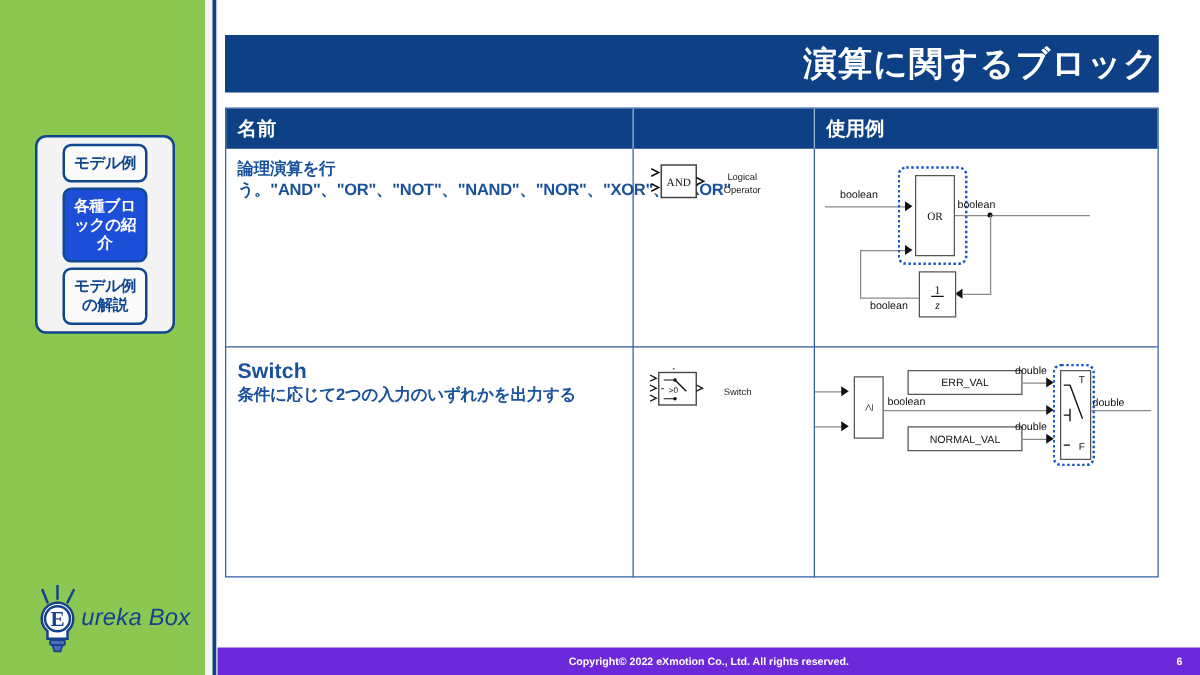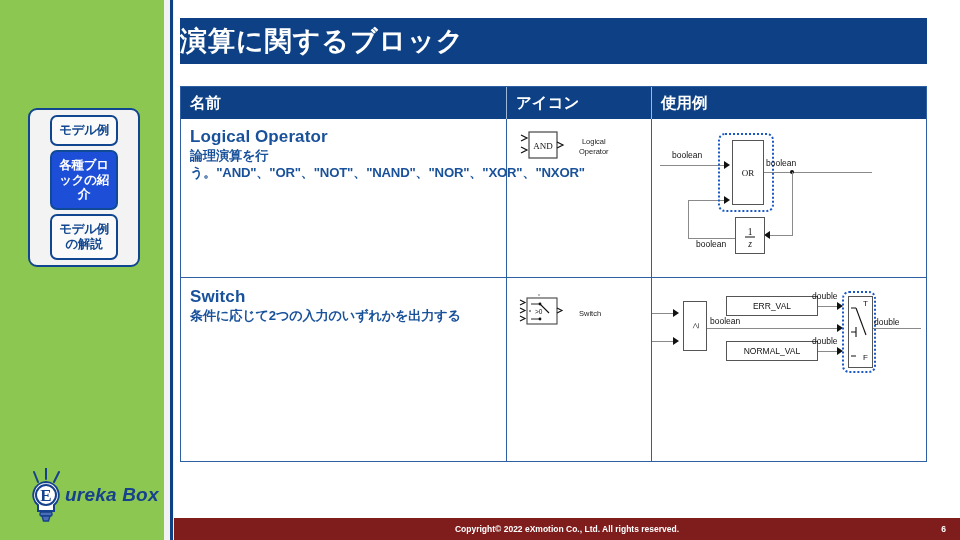--- a/index.html
+++ b/index.html
@@ -71,35 +71,35 @@
   
   #logo {
     position: absolute;
     left: 22px; top: 468px;
     width: 140px; height: 62px;
   }
   #logo-text {
     position: absolute;
     left: 43px; top: 16px;
     font-size: 19px;
-    font-weight: bold;
+    font-weight: normal;
     color: #16418d;
     font-style: italic;
     letter-spacing: 0.2px;
   }
 
   
   #title-bar {
     position: absolute;
-    left: 180px; top: 18px;
+    left: 180px; top: 28px;
     width: 747px; height: 46px;
     background: #0D4084;
     display: flex;
     align-items: center;
-    justify-content: flex-start;
+    justify-content: flex-end;
   }
   #title-text {
     color: #ffffff;
     font-size: 27px;
     font-weight: bold;
     letter-spacing: 1px;
   }
 
   
   #table {
@@ -229,21 +229,21 @@
     width: 4px; height: 4px;
     border-radius: 50%;
     background: #111;
   }
 
   
   #footer {
     position: absolute;
     left: 174px; top: 518px;
     width: 786px; height: 22px;
-    background: #7f1d1d;
+    background: #6d28d9;
   }
   #footer-text {
     position: absolute;
     left: 0; top: 0;
     width: 100%; height: 100%;
     display: flex; align-items: center; justify-content: center;
     color: #ffffff;
     font-size: 8.5px;
     font-weight: bold;
   }
@@ -288,31 +288,29 @@
 
 <div id="title-bar">
   <div id="title-text">演算に関するブロック</div>
 </div>
 
 <div id="table">
 
   <div id="thead"></div>
   <div class="th" style="left:0; width:325px;">名前</div>
   <div class="th-div" style="left:325px;"></div>
-  <div class="th" style="left:326px; width:144px;">アイコン</div>
   <div class="th-div" style="left:470px;"></div>
   <div class="th" style="left:471px; width:274px;">使用例</div>
 
   <div class="col-div" style="left:325px; top:32px; height:343px;"></div>
   <div class="col-div" style="left:470px; top:32px; height:343px;"></div>
 
   <div class="row-div" style="top:190px;"></div>
 
   <div class="cell-name" style="left:0; top:32px; width:325px;">
-    <div class="blk-title">Logical Operator</div>
     <div class="blk-desc">論理演算を行う。"AND"、"OR"、"NOT"、"NAND"、"NOR"、"XOR"、"NXOR"</div>
   </div>
 
   <div class="icon-cell" style="left:326px; top:42px; width:144px;">
     <svg width="72" height="32" viewBox="0 0 72 32">
       <rect x="22" y="3" width="28" height="26" fill="#ffffff" stroke="#444" stroke-width="1.2"></rect>
       <text x="36" y="20" font-size="9" fill="#111" text-anchor="middle" font-family="Liberation Serif, serif">AND</text>
       <path d="M14 6 l6 3 l-6 3" fill="none" stroke="#111" stroke-width="1.2"></path>
       <path d="M14 18 l6 3 l-6 3" fill="none" stroke="#111" stroke-width="1.2"></path>
       <path d="M50 13 l6 3 l-6 3" fill="none" stroke="#111" stroke-width="1.2"></path>

